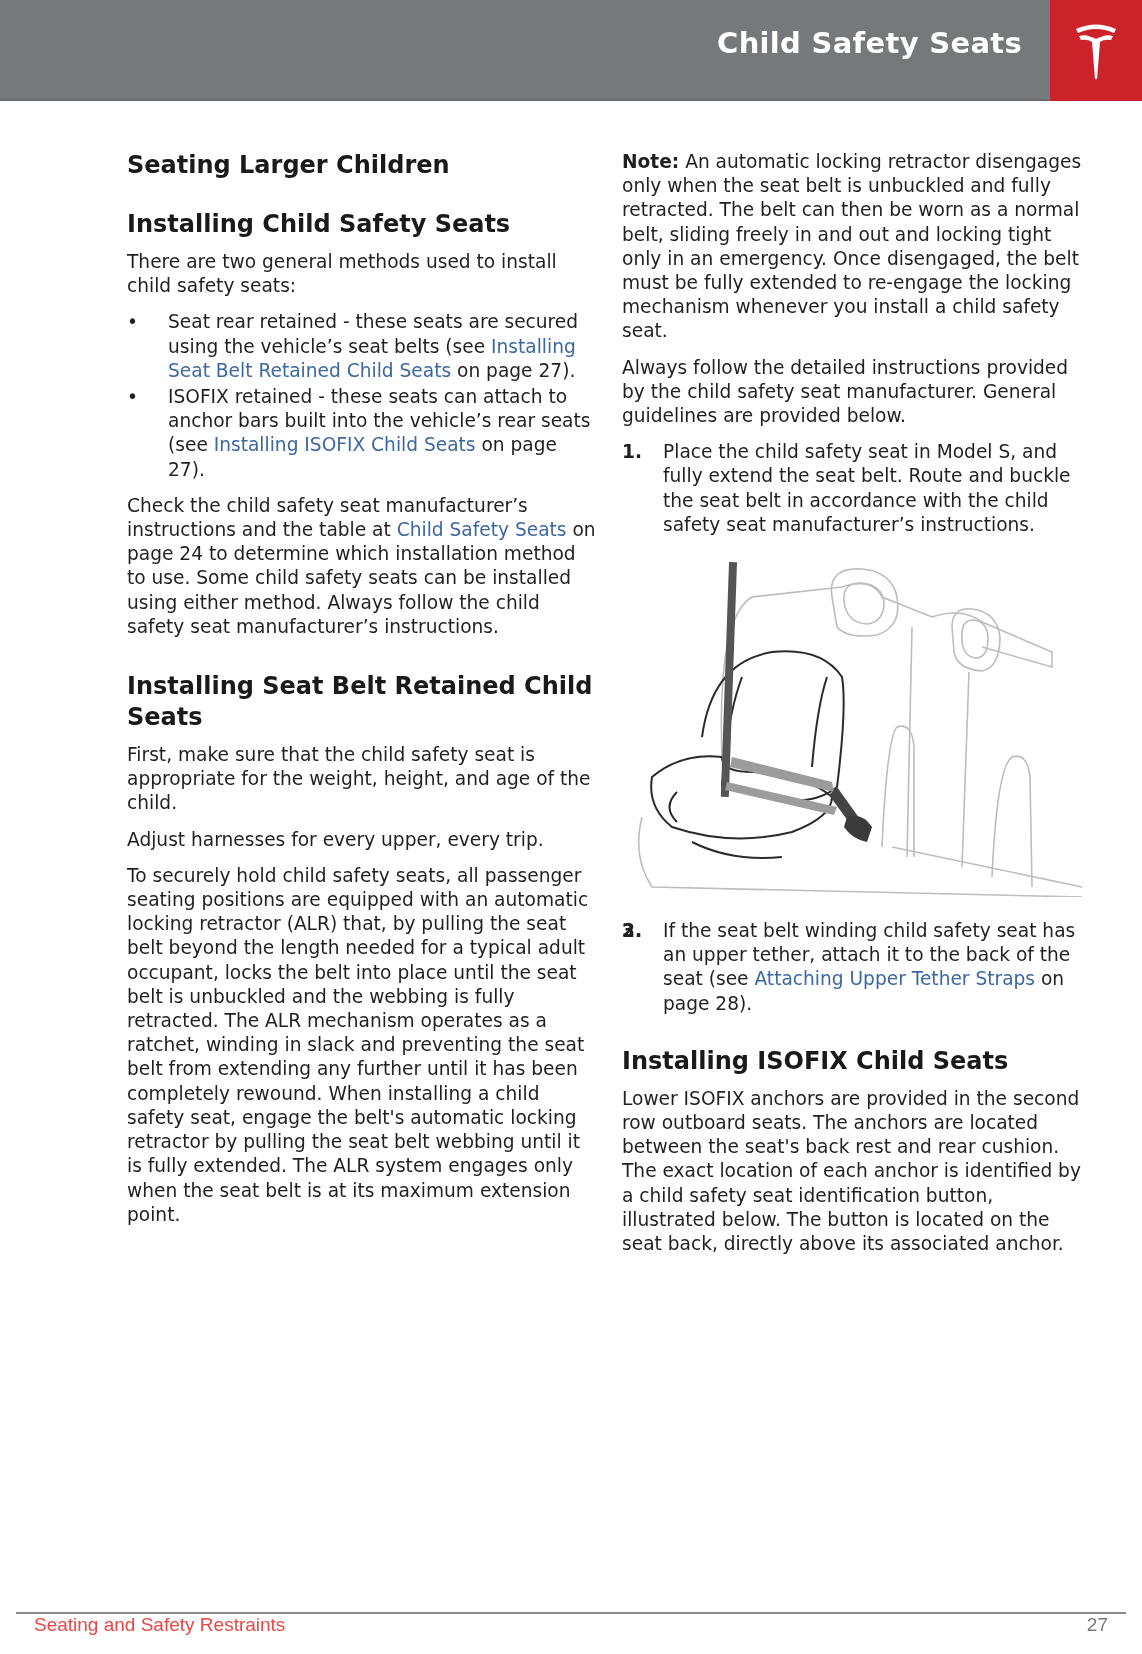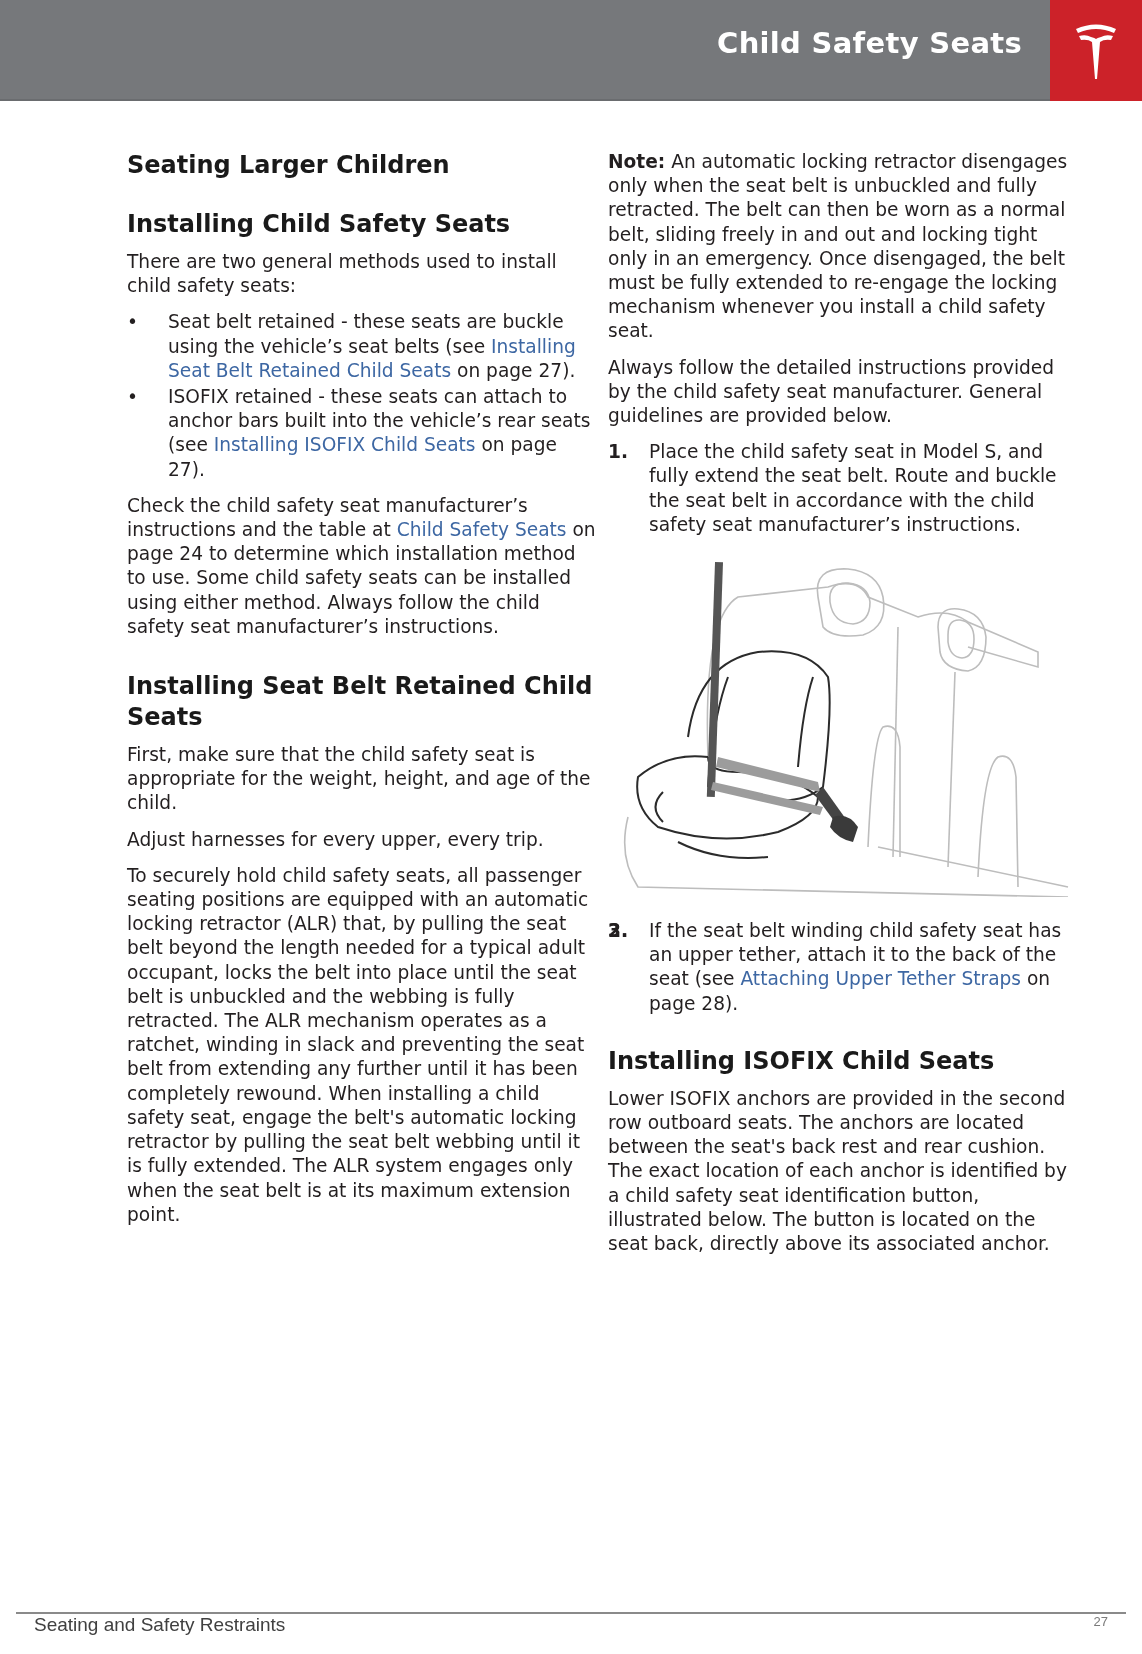--- a/index.html
+++ b/index.html
@@ -3,35 +3,35 @@
 <meta charset="utf-8">
 <style>
   html, body { margin: 0; padding: 0; background: #ffffff; }
   body { width: 1142px; height: 1654px; position: relative; overflow: hidden;
          font-family: "DejaVu Sans", "Liberation Sans", sans-serif; color: #231f20; }
   .header { position: absolute; left: 0; top: 0; width: 1142px; height: 101px; background: #76787b; border-bottom: 2px solid #6a6c6f; box-sizing: border-box; }
   .header-title { position: absolute; right: 120px; top: 26px; color: #ffffff; font-size: 29px; font-weight: bold; letter-spacing: 0.3px; }
   .logo-box { position: absolute; right: 0; top: 0; width: 92px; height: 101px; background: #cc2229; display: flex; align-items: center; justify-content: center; }
   .col { position: absolute; top: 150px; width: 470px; }
   .col-left { left: 104px; margin-left: 23px; }
-  .col-right { left: 608px; width: 470px; }
+  .col-right { left: 622px; width: 470px; }
   h2 { font-size: 24px; font-weight: bold; margin: 0 0 10px 0; line-height: 31px; color: #1a1a1a; }
   p { font-size: 18.6px; line-height: 24.2px; margin: 0 0 12px 0; }
   .section { margin-bottom: 20px; }
   .link { color: #3d67a3; }
   ul.bullets { list-style: none; margin: 0 0 12px 0; padding: 0; }
   ul.bullets li { position: relative; padding-left: 41px; font-size: 18.6px; line-height: 24.2px; margin-bottom: 2px; }
   ul.bullets li .bul { position: absolute; left: 0; top: 0; }
   ol.steps { list-style: none; margin: 0 0 12px 0; padding: 0; }
   ol.steps li { position: relative; padding-left: 41px; font-size: 18.6px; line-height: 24.2px; margin-bottom: 4px; }
   ol.steps li .num { position: absolute; left: 0; top: 0; font-weight: bold; }
   .figure { width: 470px; height: 340px; margin: 20px 0 22px 0; position: relative; }
   .footer-rule { position: absolute; left: 16px; right: 16px; top: 1612px; height: 2px; background: #8a8a8a; }
-  .footer-left { position: absolute; left: 34px; top: 1614px; font-size: 19px; color: #404040; font-family: "Liberation Sans", sans-serif; }
-  .footer-right { position: absolute; right: 34px; top: 1614px; font-size: 13px; color: #7a7a7a; font-family: "Liberation Sans", sans-serif; }
+  .footer-left { position: absolute; left: 34px; top: 1614px; font-size: 19px; color: #ef4444; font-family: "Liberation Sans", sans-serif; }
+  .footer-right { position: absolute; right: 34px; top: 1614px; font-size: 19px; color: #7a7a7a; font-family: "Liberation Sans", sans-serif; }
   b.note { font-weight: bold; }
 </style>
 </head>
 <body>
 
 <div class="header">
   <div class="header-title">Child Safety Seats</div>
   <div class="logo-box">
     <svg width="44" height="60" viewBox="0 0 44 60">
       <path d="M2 8 Q22 -1 42 8 L40 12 Q22 4 4 12 Z" fill="#ffffff"></path>
@@ -44,21 +44,21 @@
   <div class="section">
     <h2>Seating Larger Children</h2>
   </div>
 
   <div class="section" style="margin-top:28px;">
     <h2>Installing Child Safety Seats</h2>
     <p>There are two general methods used to install child safety seats:</p>
     <ul class="bullets">
       <li>
         <span class="bul">•</span>
-        <span>Seat belt retained - these seats are buckle using the vehicle’s seat belts (see </span><span class="link">Installing Seat Belt Retained Child Seats</span><span> on page 27).</span>
+        <span>Seat rear retained - these seats are secured using the vehicle’s seat belts (see </span><span class="link">Installing Seat Belt Retained Child Seats</span><span> on page 27).</span>
       </li>
       <li>
         <span class="bul">•</span>
         <span>ISOFIX retained - these seats can attach to anchor bars built into the vehicle’s rear seats (see </span><span class="link">Installing ISOFIX Child Seats</span><span> on page 27).</span>
       </li>
     </ul>
     <p><span>Check the child safety seat manufacturer’s instructions and the table at </span><span class="link">Child Safety Seats</span><span> on page 24 to determine which installation method to use. Some child safety seats can be installed using either method. Always follow the child safety seat manufacturer’s instructions.</span></p>
   </div>
 
   <div class="section" style="margin-top:32px;">

